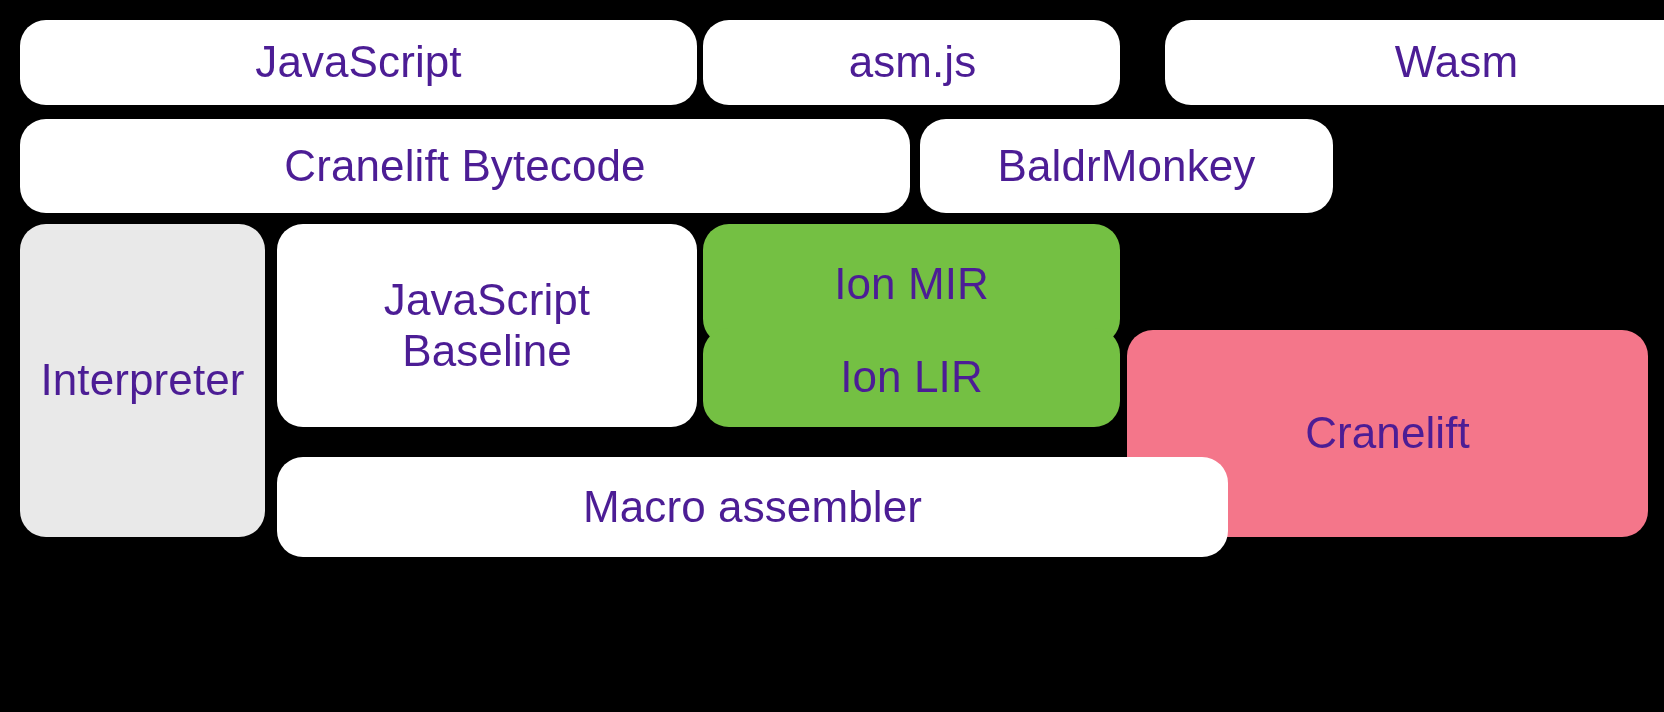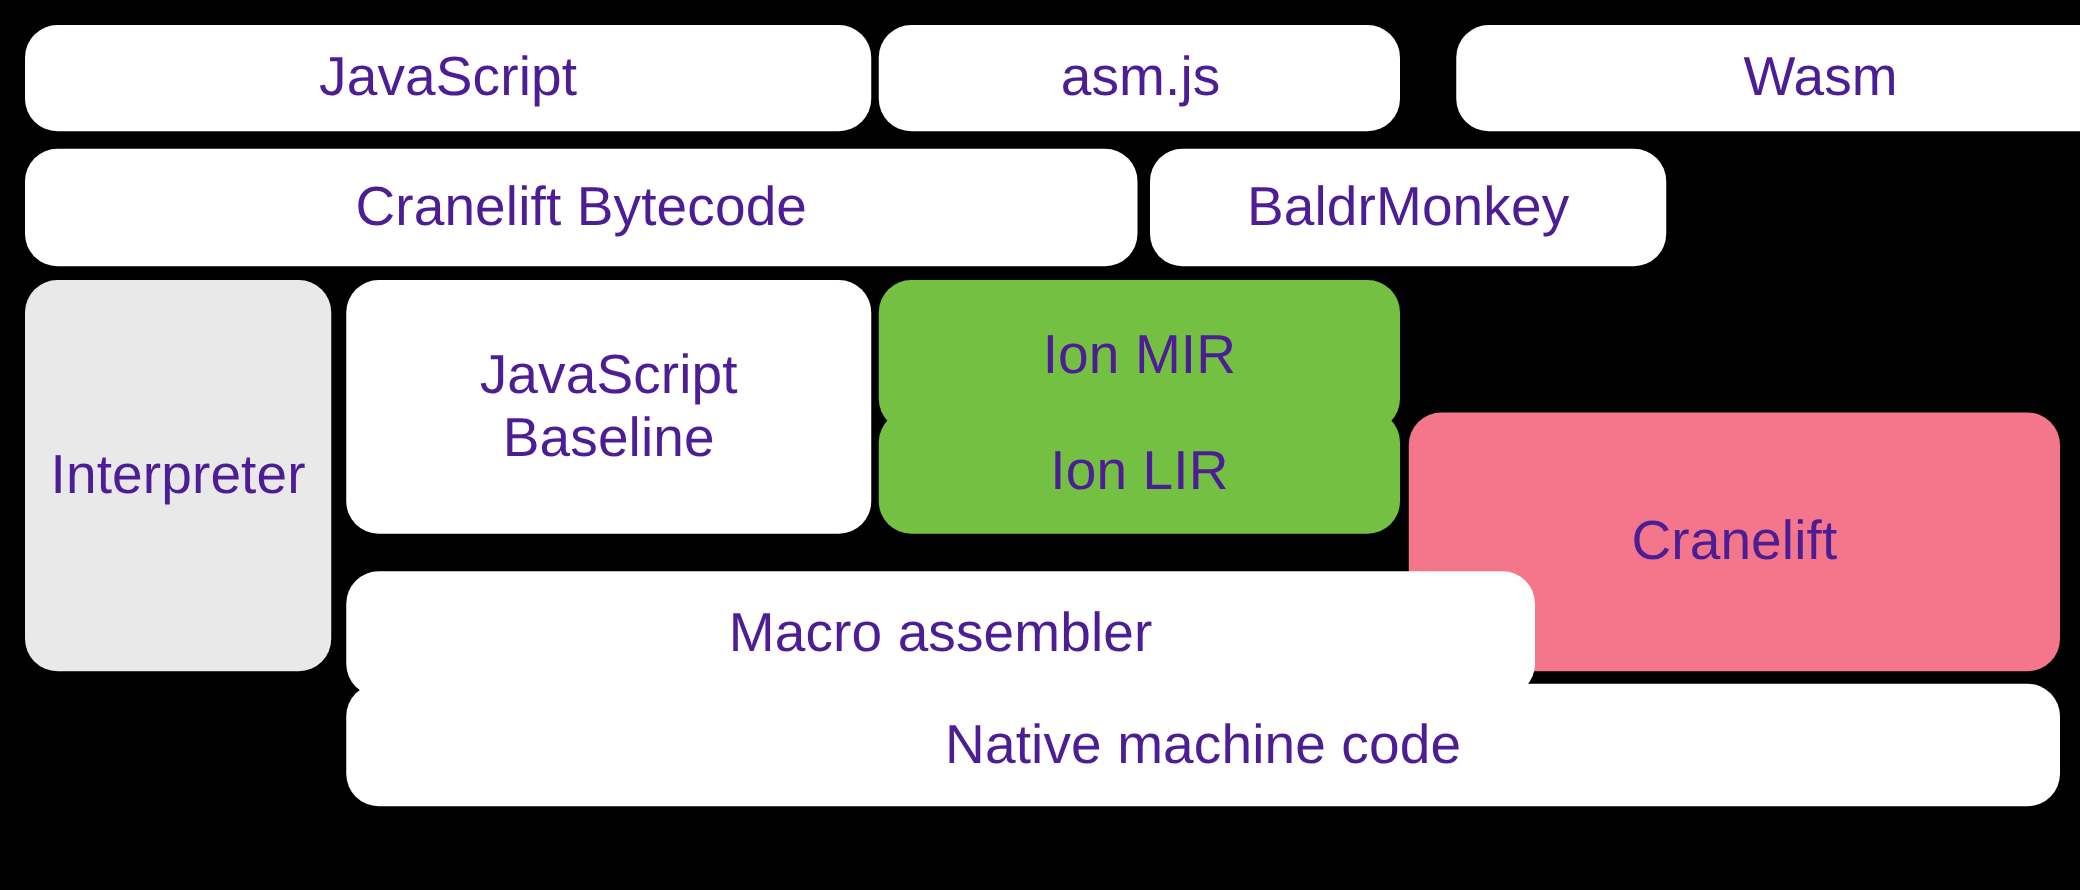--- a/index.html
+++ b/index.html
@@ -81,15 +81,14 @@
 Baseline</div>
 
   <div class="node green" id="n-ion-mir">Ion MIR</div>
 
   <div class="node pink" id="n-cranelift">Cranelift</div>
 
   <div class="node green" id="n-ion-lir">Ion LIR</div>
 
   <div class="node white" id="n-macro-assembler">Macro assembler</div>
 
-  <div class="node white" id="n-native-code">Native machine code</div>
 
 </div>
 
 </body></html>

